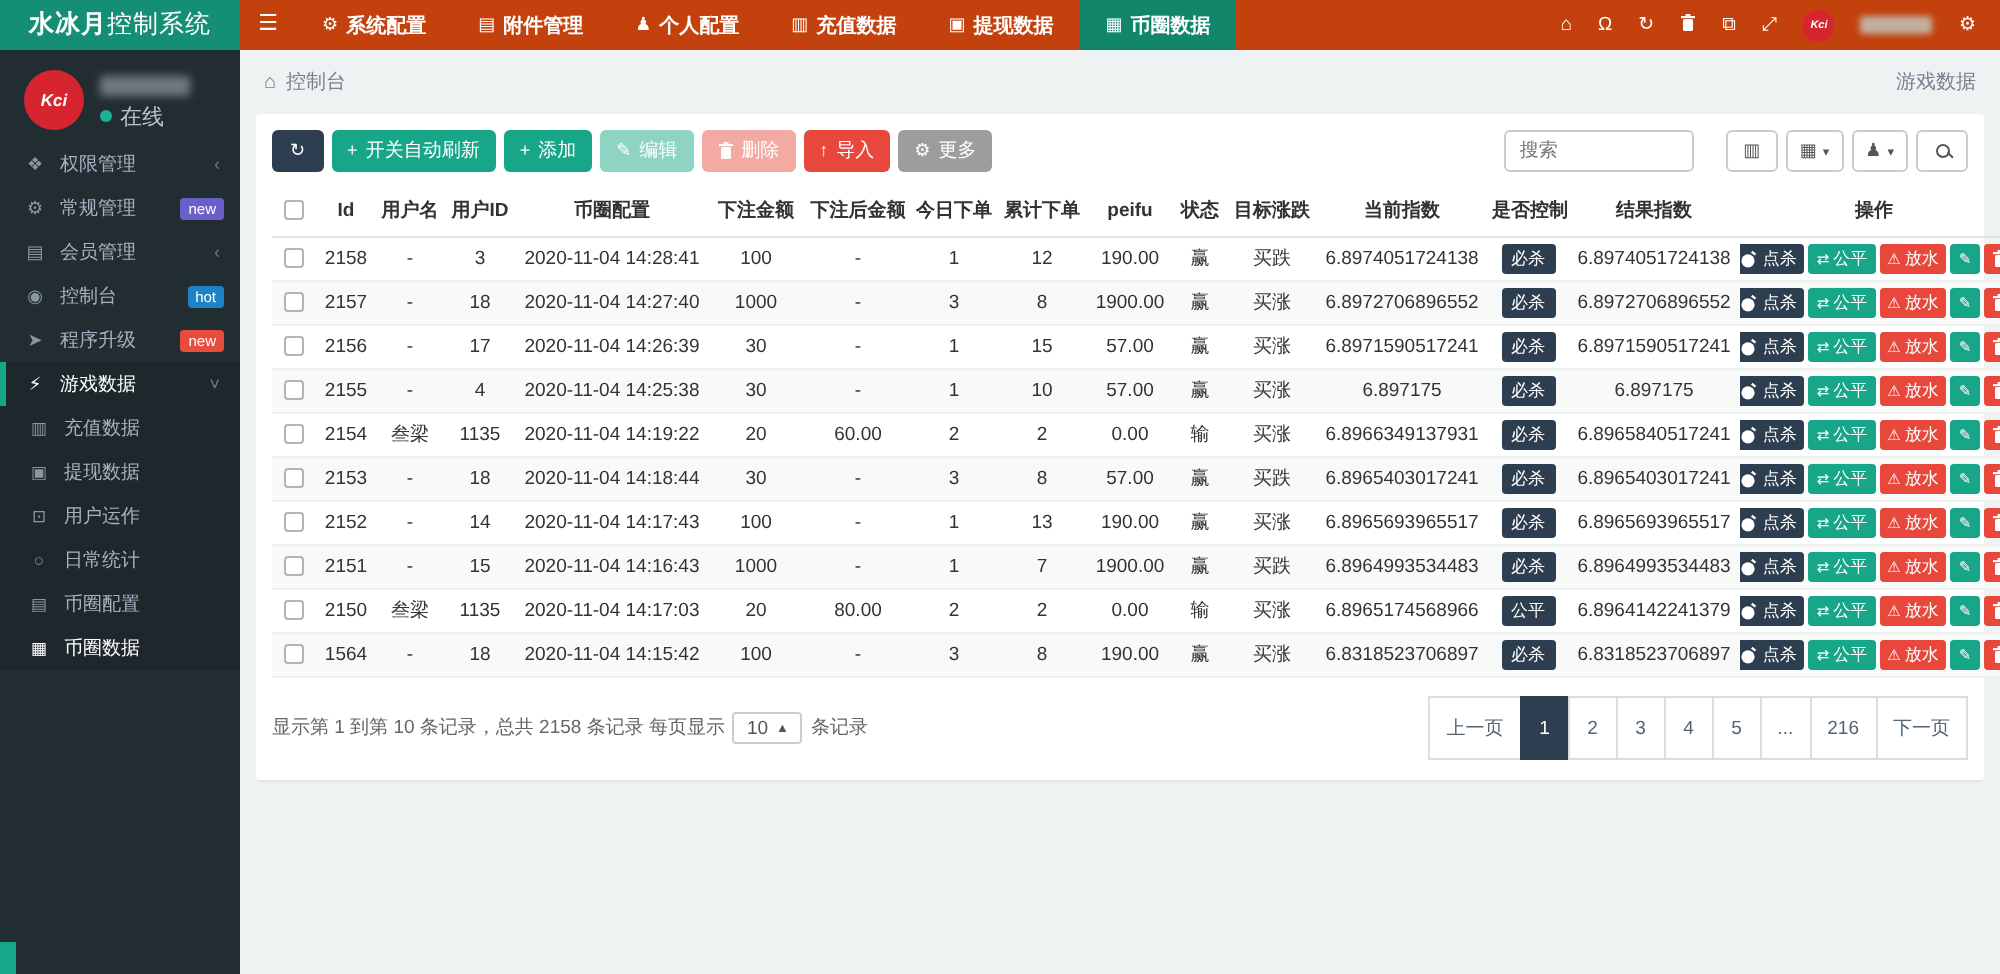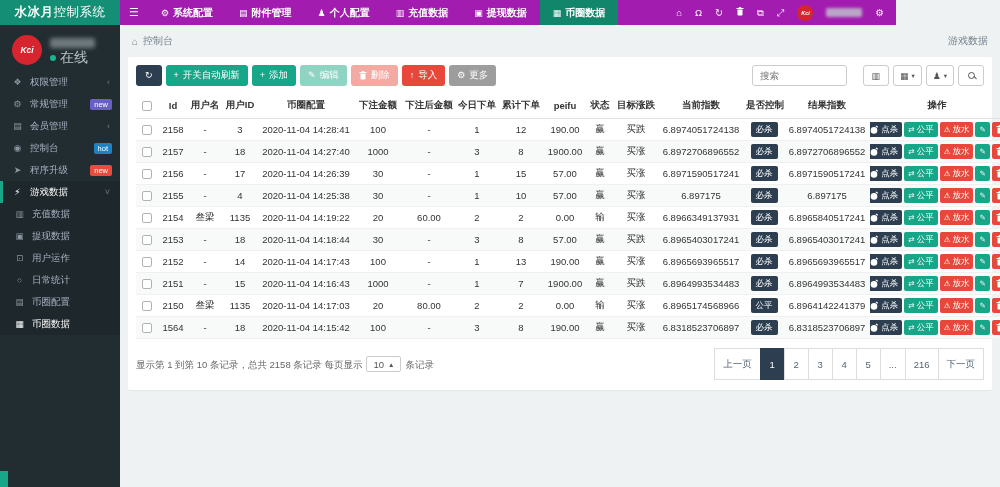--- a/index.html
+++ b/index.html
@@ -1,21 +1,21 @@
 <!DOCTYPE html>
 <html><head>
 <meta charset="utf-8">
 <style>
   * { margin:0; padding:0; box-sizing:border-box; }
   html,body { width:1000px; height:487px; overflow:hidden;
     font-family:"Liberation Sans","DejaVu Sans",sans-serif; background:#eef2f3; }
 
   
-  .topbar { position:absolute; left:0; top:0; width:896px; height:25px;
-    background:#a21caf; display:flex; align-items:stretch; z-index:5; }
+  .topbar { position:absolute; left:0; top:0; width:1000px; height:25px;
+    background:#c2410c; display:flex; align-items:stretch; z-index:5; }
   .logo { width:120px; background:#148e74; color:#fff; font-size:12.5px;
     text-align:center; line-height:25px; letter-spacing:.5px; }
   .logo b { font-weight:bold; }
   .hamburger { width:28px; line-height:25px; text-align:center; color:#fff; font-size:11px; cursor:pointer; }
   .topnav { display:flex; }
   .nav-item { display:flex; align-items:center; gap:4px; padding:0 13px; color:#fff;
     font-size:10px; font-weight:bold; cursor:pointer; }
   .nav-item .ic { font-size:9px; }
   .nav-item.active { background:#11866b; }
   .topnav-right { margin-left:auto; display:flex; align-items:center; gap:13px;
@@ -29,21 +29,21 @@
 
   
   .sidebar { position:absolute; left:0; top:25px; bottom:0; width:120px; background:#222d32; }
   .profile { padding:10px 10px 6px 12px; display:grid;
     grid-template-columns:30px 1fr; grid-template-rows:16px 14px; column-gap:8px; }
   .avatar { grid-row:1/3; width:30px; height:30px; border-radius:50%; background:#d6252e;
     color:#fff; font-size:8.5px; font-style:italic; font-weight:bold; display:flex;
     align-items:center; justify-content:center; }
   .p-name-blur { width:45px; height:10px; margin-top:3px; background:#98a2a6;
     border-radius:2px; filter:blur(2px); opacity:.65; }
-  .p-status { color:#b8c3c8; font-size:14px; display:flex; align-items:center; gap:4px;text-align:right; }
+  .p-status { color:#b8c3c8; font-size:11px; display:flex; align-items:center; gap:4px;text-align:right; }
   .dot { width:6px; height:6px; border-radius:50%; background:#1ab394; display:inline-block; }
   .sidesearch { margin:6px 10px 8px; position:relative; }
   .sidesearch input { width:100%; height:21px; background:#3a4449; border:none; border-radius:3px;
     color:#98a6ad; font-size:9px; padding:0 22px 0 8px; outline:none; }
   .sidesearch .mag { position:absolute; right:9px; top:6px; border-color:#8a979e; }
   .mag { display:inline-block; width:7px; height:7px; border:1.4px solid #5a6a72;
     border-radius:50%; position:relative; }
   .mag:after { content:""; position:absolute; width:4px; height:1.4px; background:#5a6a72;
     transform:rotate(45deg); right:-3.5px; bottom:-1px; border-radius:1px; }
   .sbtn .mag, .sbtn .mag:after { border-color:#555; background-color:transparent; }

